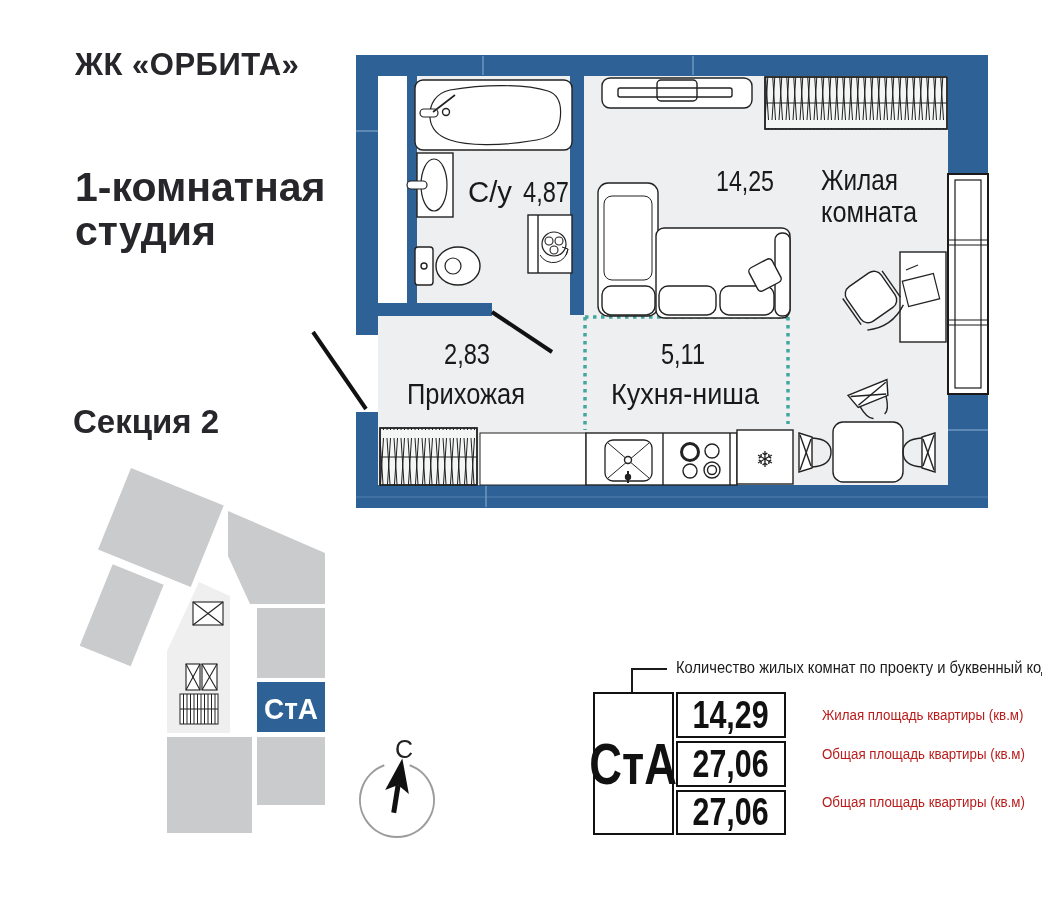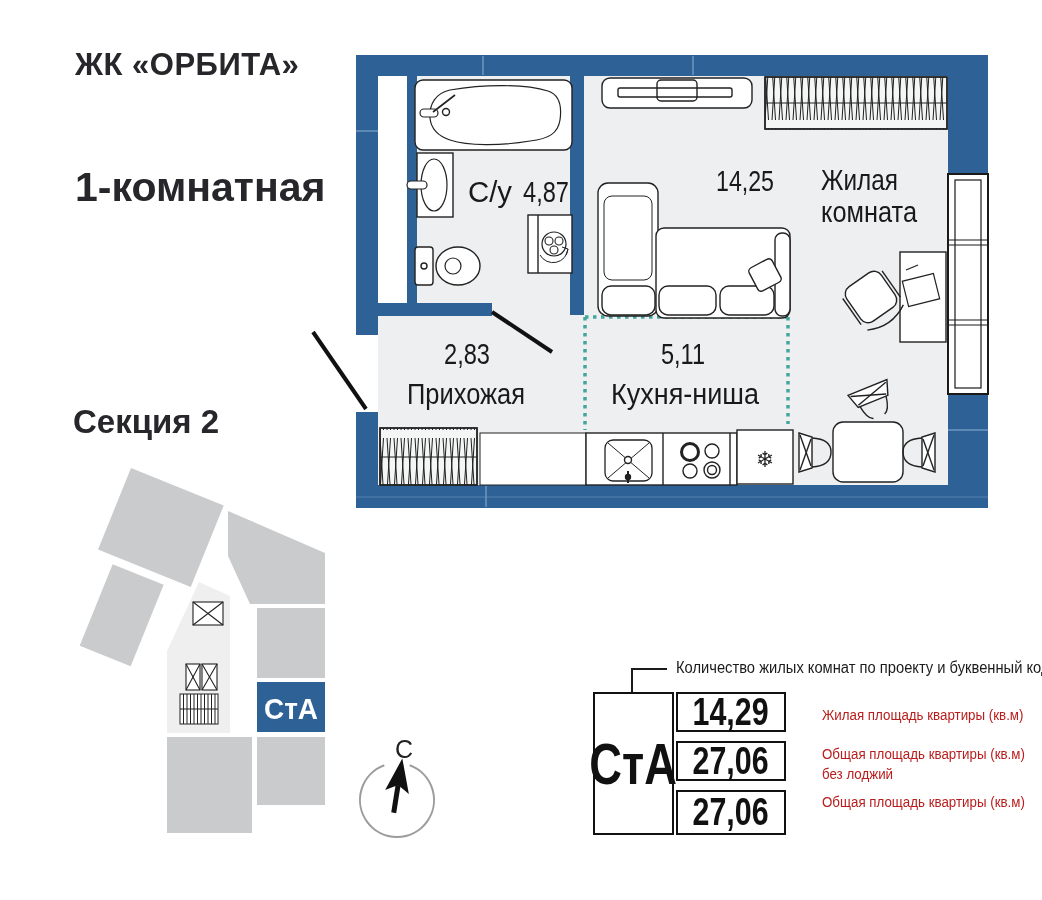--- a/index.html
+++ b/index.html
@@ -15,37 +15,38 @@
   .brand .nm{font-weight:700;}
   .title{left:75px;top:136px;font-size:41px;line-height:44px;font-weight:800;margin-top:29px;}
   .section{left:73px;top:403px;font-size:33px;font-weight:800;text-align:right;}
 
   
   .lg-note{left:676px;top:659px;font-size:16px;color:#1b1b1b;}
   .lg-conn{left:631px;top:668px;width:34px;height:26px;
            border-left:2px solid #1b1b1b;border-top:2px solid #1b1b1b;}
   .lg-box{border:2px solid #111;background:#fff;display:flex;align-items:center;justify-content:center;box-sizing:border-box;}
   .lg-code{left:593px;top:692px;width:81px;height:143px;font-size:58px;font-weight:700;color:#111;}
-  .lg-val{left:676px;width:110px;height:40px;font-size:38px;font-weight:700;color:#111;}
+  .lg-val{left:676px;width:110px;height:46px;font-size:38px;font-weight:700;color:#111;}
   .lg-desc{left:822px;width:220px;font-size:15.5px;line-height:19.5px;color:#b91c1c;}
 
   svg text{font-family:"Liberation Sans",sans-serif;}
   .planlabel{fill:#191919;}
 </style>
 </head>
 <body>
 
 <div class="abs brand">
   <span class="wk">ЖК</span>
   <span> </span>
   <span class="nm">«ОРБИТА»</span>
 </div>
 
 <div class="abs title">
   <div>1-комнатная</div>
+  <div>студия</div>
 </div>
 
 <div class="abs section">Секция 2</div>
 
 <svg class="abs" style="left:300px;top:40px;" width="710" height="480" viewBox="300 40 710 480">
   <defs>
     <pattern id="hg" width="7" height="62" patternUnits="userSpaceOnUse">
       <line x1="2" y1="4" x2="5.5" y2="58" stroke="#1c1c1c" stroke-width="1"></line>
       <line x1="5.5" y1="4" x2="2" y2="58" stroke="#1c1c1c" stroke-width="1"></line>
     </pattern>
@@ -307,17 +308,16 @@
 </div>
 <div class="abs lg-box lg-val" style="top:790px;height:45px;">
   <span class="condc" style="transform:scaleX(.8)">27,06</span>
 </div>
 
 <div class="abs lg-desc" style="top:705px;">
   <div><span class="cond">Жилая площадь квартиры (кв.м)</span></div>
 </div>
 <div class="abs lg-desc" style="top:744px;">
   <div><span class="cond">Общая площадь квартиры (кв.м)</span></div>
-  <div><span class="cond">без лоджий</span></div>
 </div>
 <div class="abs lg-desc" style="top:792px;">
   <div><span class="cond">Общая площадь квартиры (кв.м)</span></div>
 </div>
 
 </body></html>

